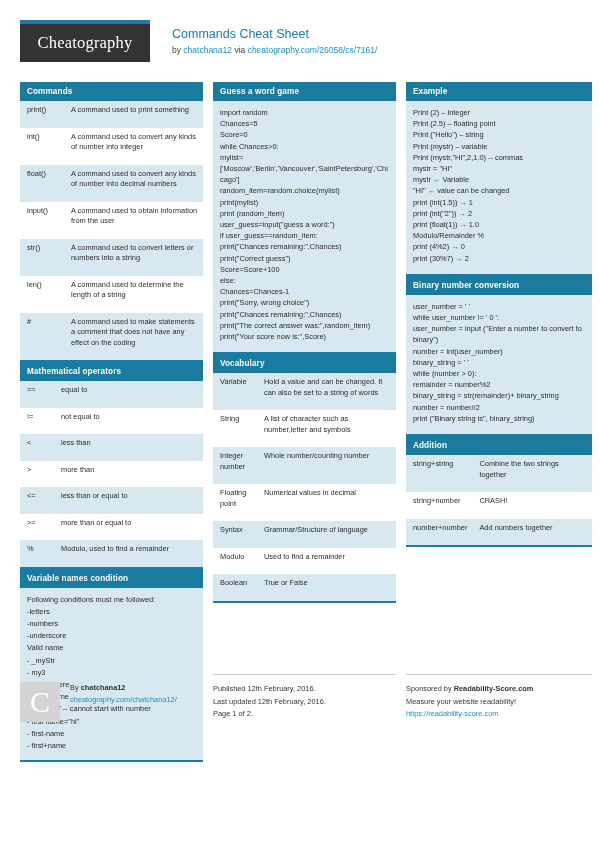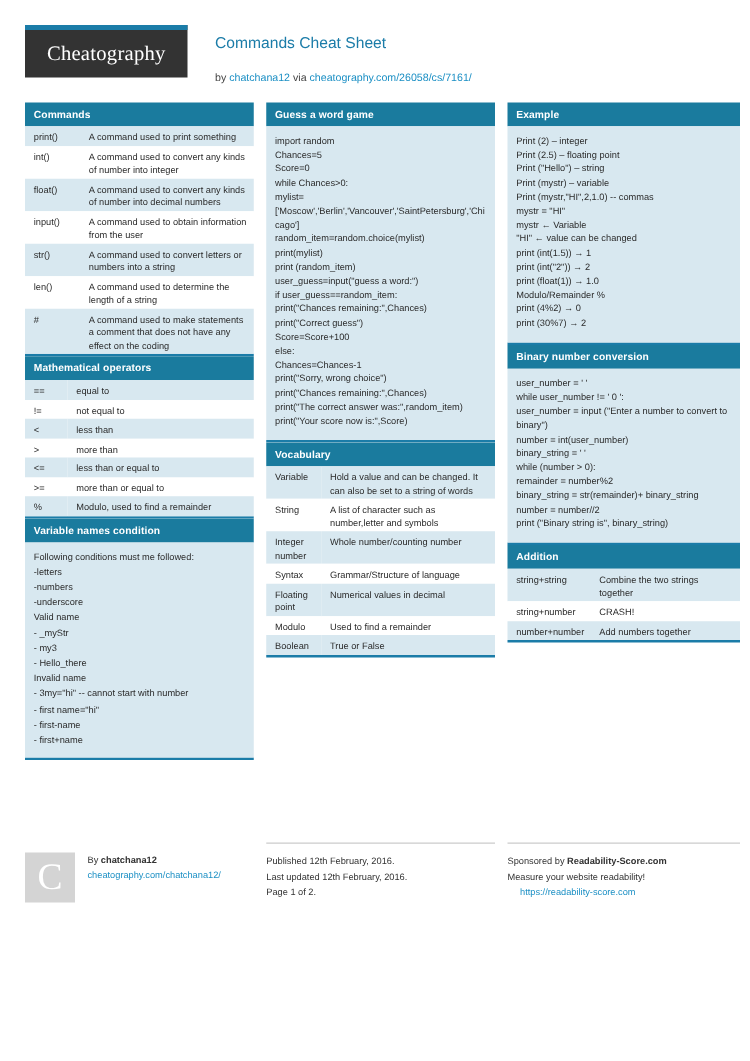--- a/index.html
+++ b/index.html
@@ -29,21 +29,21 @@
     color: #ffffff;
     font-family: "Liberation Serif", serif;
     font-size: 16.5px;
     letter-spacing: .2px;
   }
   .titles { margin-left: 22px; padding-top: 6px; }
   .sheet-title {
     color: #1b7ca8;
     font-size: 12.5px;
     line-height: 16px;
-    margin-bottom: 14px;
+    margin-bottom: 2px;
   }
   .byline { font-size: 8.5px; color: #444; line-height: 12px; }
   .byline a { color: #1b8fc4; text-decoration: none; }
 
   
   .columns {
     display: flex;
     gap: 10px;
     margin-top: 10px;
     height: 580px;
@@ -62,21 +62,21 @@
     color: #ffffff;
     font-size: 8.2px;
     font-weight: bold;
     padding: 5px 7px 5px 7px;
     letter-spacing: .1px;
   }
   .tbl { width: 100%; border-collapse: collapse; }
   .tbl tr td {
     font-size: 7.4px;
     color: #2b2b2b;
-    padding: 4px 5px 1px 7px;
+    padding: 4px 5px 12px 7px;
     vertical-align: top;
     line-height: 10.5px;
   }
   .tbl tr:nth-child(odd) td { background: #d8e8f0; }
   .tbl tr:nth-child(even) td { background: #ffffff; }
   .tbl td.k { width: 44px; white-space: normal; color: #2b2b2b; }
   .tbl td.k-wide { width: 60px; }
   .tbl td.k-op { width: 34px; }
 
   .codeblock {
@@ -119,21 +119,21 @@
     display: flex; align-items: center; justify-content: center;
     flex: 0 0 40px;
     line-height: 1;
   }
   .ftext { margin-left: 10px; }
   .ftext .l { font-size: 7.4px; color: #333; line-height: 12px; }
   .ftext .l b { font-weight: bold; }
   .ftext .l a { color: #1b8fc4; text-decoration: none; }
   .fline { font-size: 7.4px; color: #333; line-height: 12.5px; }
   .fline b { font-weight: bold; }
-  .fline a { color: #1b8fc4; text-decoration: none; margin-left: 10px; }
+  .fline a { color: #1b8fc4; text-decoration: none; }
 </style>
 </head>
 <body>
 
 <div class="page">
 
   <div class="header">
     <div class="logo-box">
       <span class="logo-text">Cheatography</span>
     </div>
@@ -278,26 +278,26 @@
               </tr>
           <tr>
                 <td class="k">String</td>
                 <td>A list of character such as number,letter and symbols</td>
               </tr>
           <tr>
                 <td class="k">Integer number</td>
                 <td>Whole number/counting number</td>
               </tr>
           <tr>
+                <td class="k">Floating point</td>
+                <td>Numerical values in decimal</td>
+              </tr>
+          <tr>
                 <td class="k">Syntax</td>
                 <td>Grammar/Structure of language</td>
-              </tr>
-          <tr>
-                <td class="k">Floating point</td>
-                <td>Numerical values in decimal</td>
               </tr>
           <tr>
                 <td class="k">Modulo</td>
                 <td>Used to find a remainder</td>
               </tr>
           <tr>
                 <td class="k">Boolean</td>
                 <td>True or False</td>
               </tr>
         </tbody>

